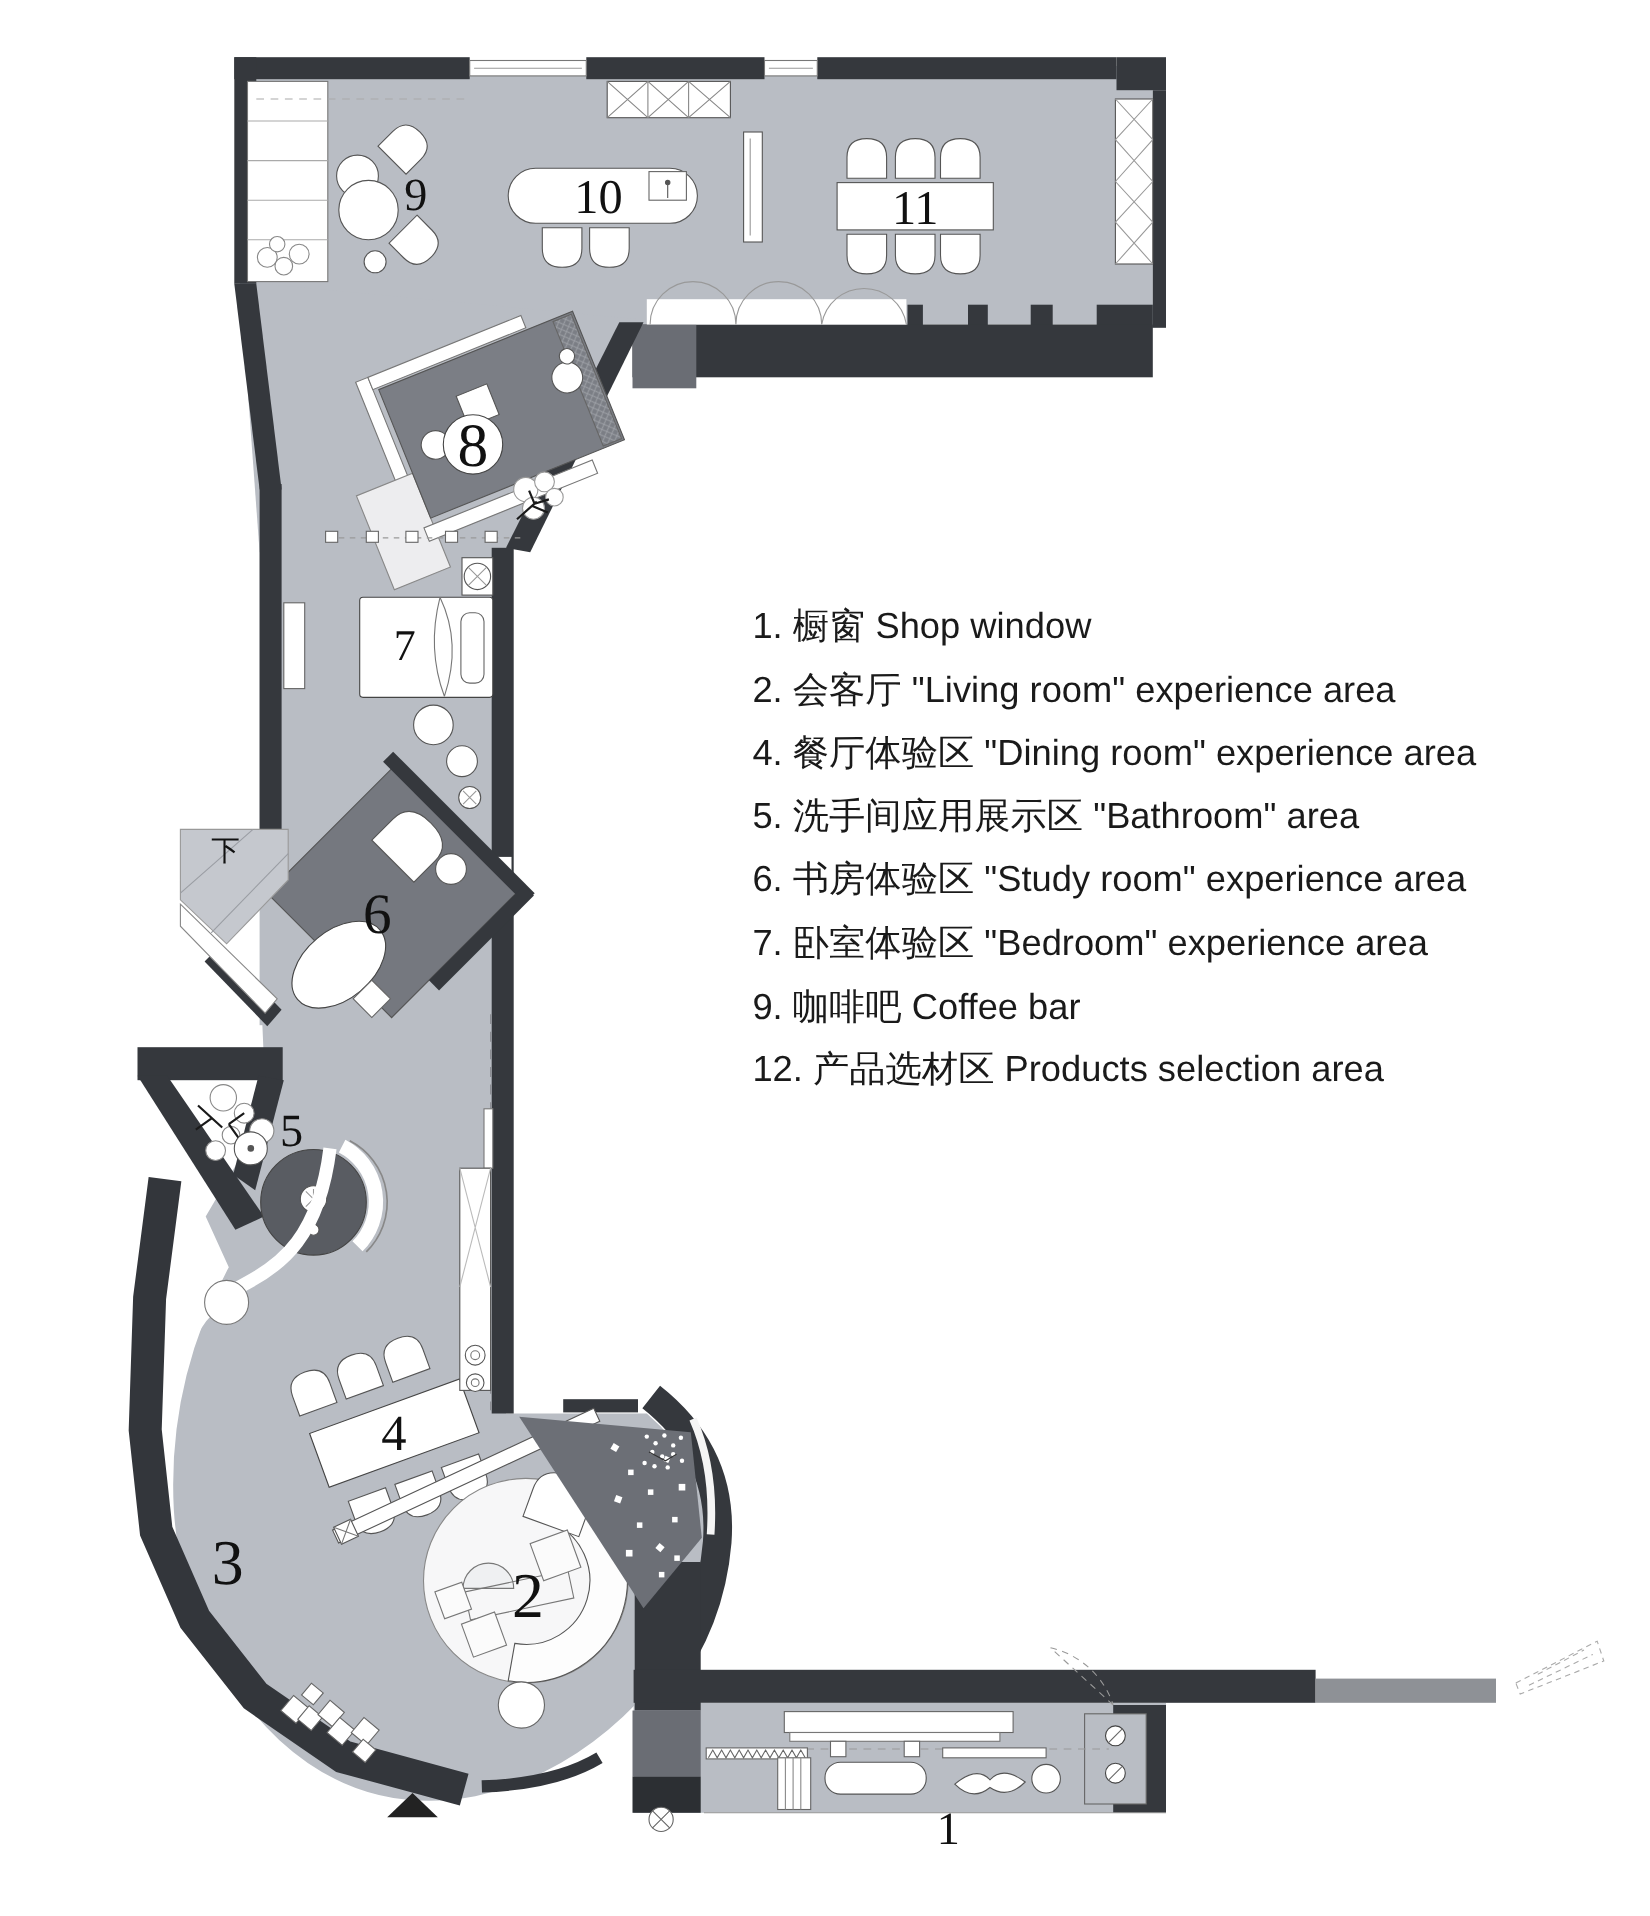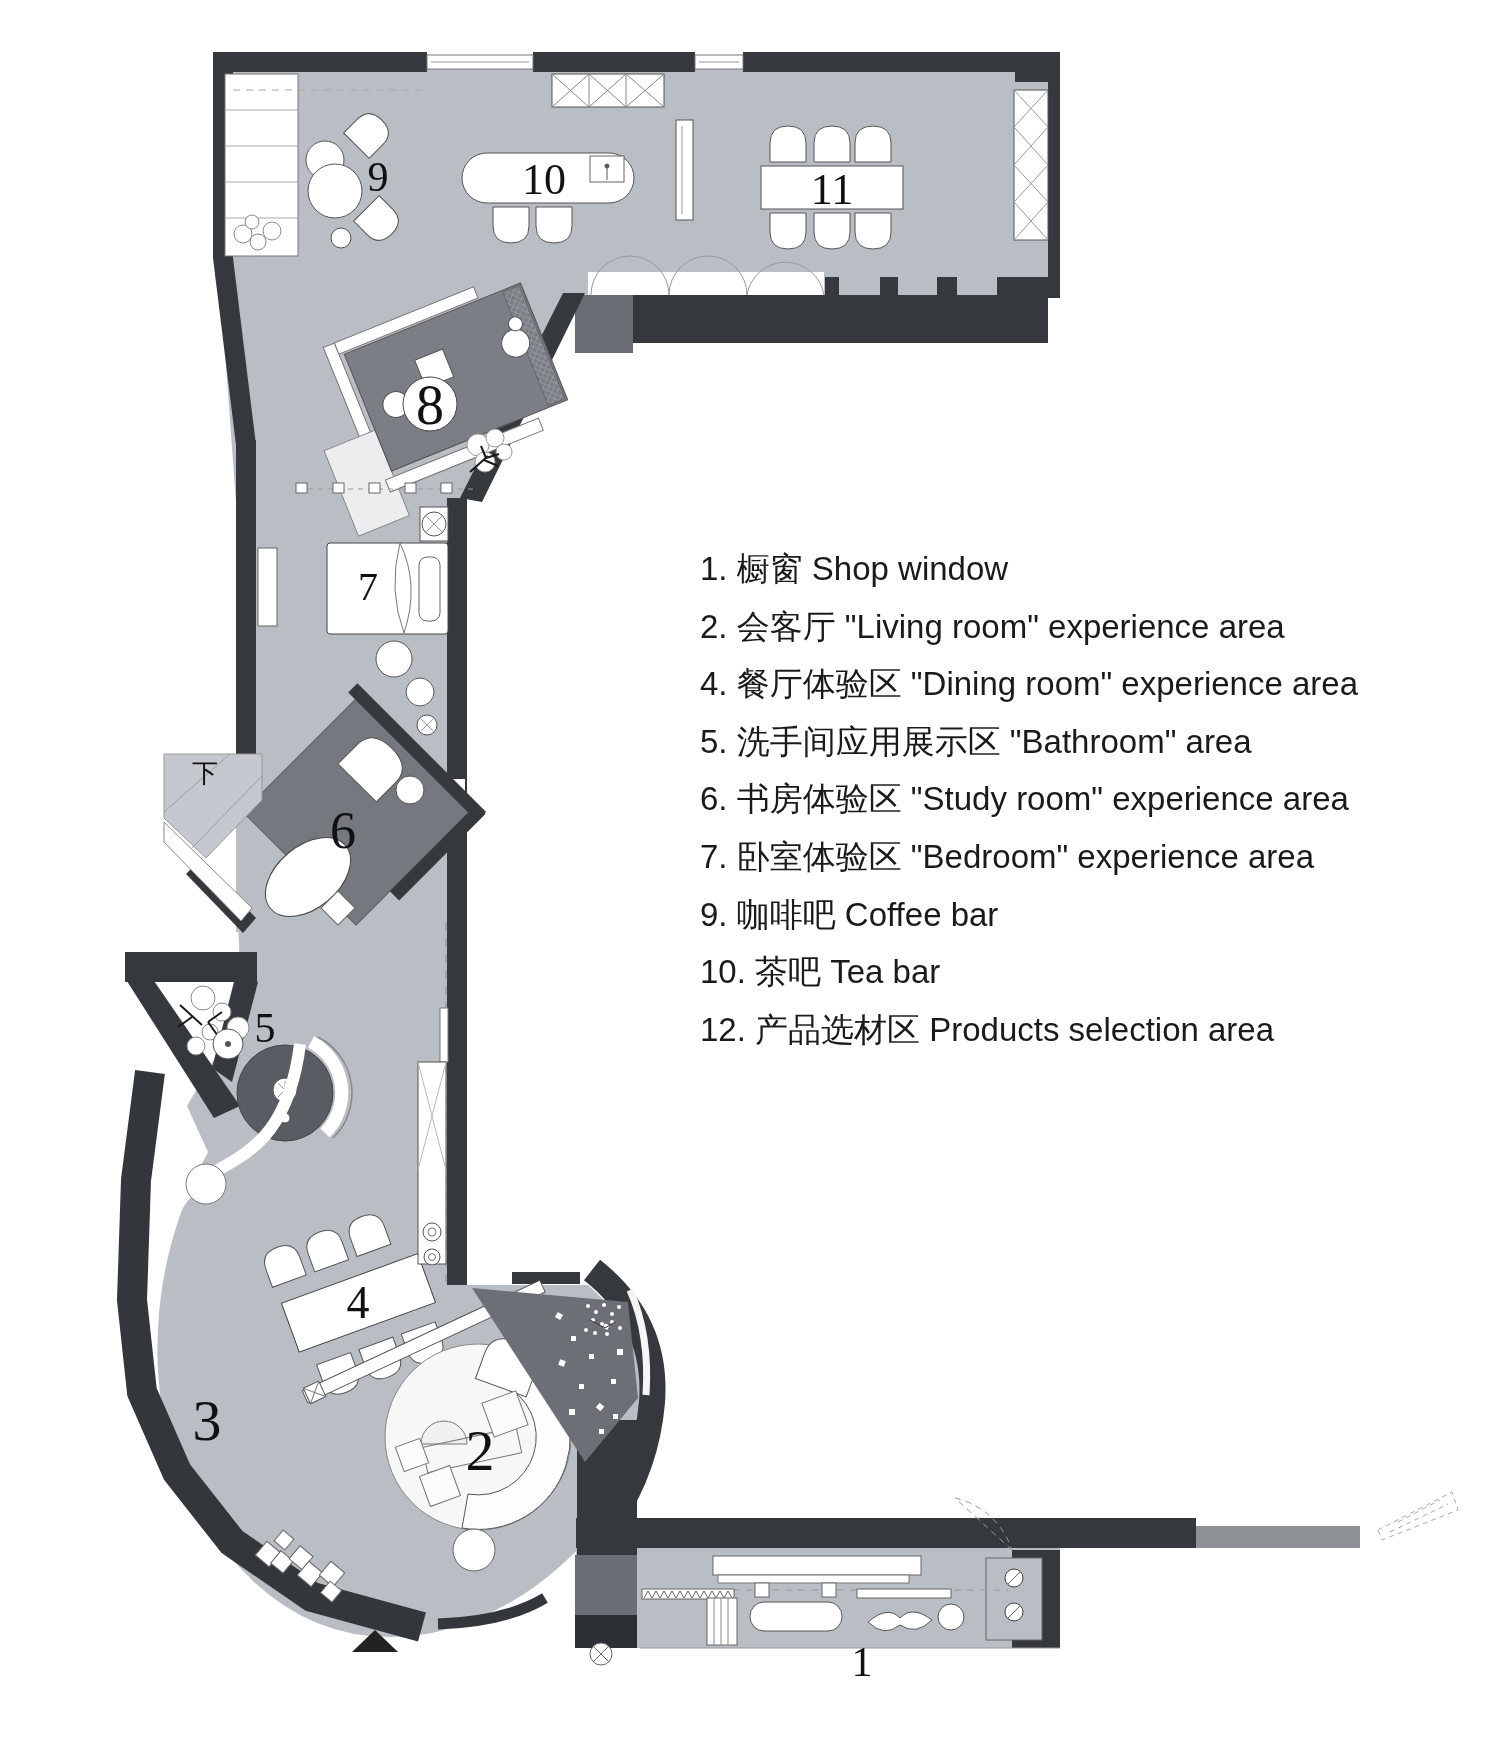--- a/index.html
+++ b/index.html
@@ -1,19 +1,19 @@
 <!DOCTYPE html>
 <html><head>
 <meta charset="utf-8">
 <style>
   html,body{margin:0;padding:0;background:#ffffff;}
   .canvas{position:relative;width:1500px;height:1742px;background:#ffffff;overflow:hidden;
           font-family:"Liberation Sans", sans-serif;}
   svg{position:absolute;left:0;top:0;}
-  .legend{position:absolute;left:700px;top:540px;color:#1a1a1a;font-size:33px;
+  .legend{position:absolute;left:684px;top:540px;color:#1a1a1a;font-size:33px;
           line-height:57.6px;white-space:nowrap;font-family:"Liberation Sans", sans-serif;}
   .legend-line{height:57.6px;}
   .plan-num{font-family:"Liberation Serif", serif;fill:#111;}
   .cjk{font-family:"Liberation Sans", sans-serif;fill:#111;}
 </style>
 </head>
 <body>
 
 <div class="canvas">
 
@@ -341,17 +341,16 @@
 </svg>
 
   <div class="legend">
     <div class="legend-line">1. 橱窗 Shop window</div>
     <div class="legend-line">2. 会客厅 "Living room" experience area</div>
     <div class="legend-line">4. 餐厅体验区 "Dining room" experience area</div>
     <div class="legend-line">5. 洗手间应用展示区 "Bathroom" area</div>
     <div class="legend-line">6. 书房体验区 "Study room" experience area</div>
     <div class="legend-line">7. 卧室体验区 "Bedroom" experience area</div>
     <div class="legend-line">9. 咖啡吧 Coffee bar</div>
-    <div class="legend-line">10. 茶吧 Tea bar</div>
     <div class="legend-line">12. 产品选材区 Products selection area</div>
   </div>
 
 </div>
 
 </body></html>

